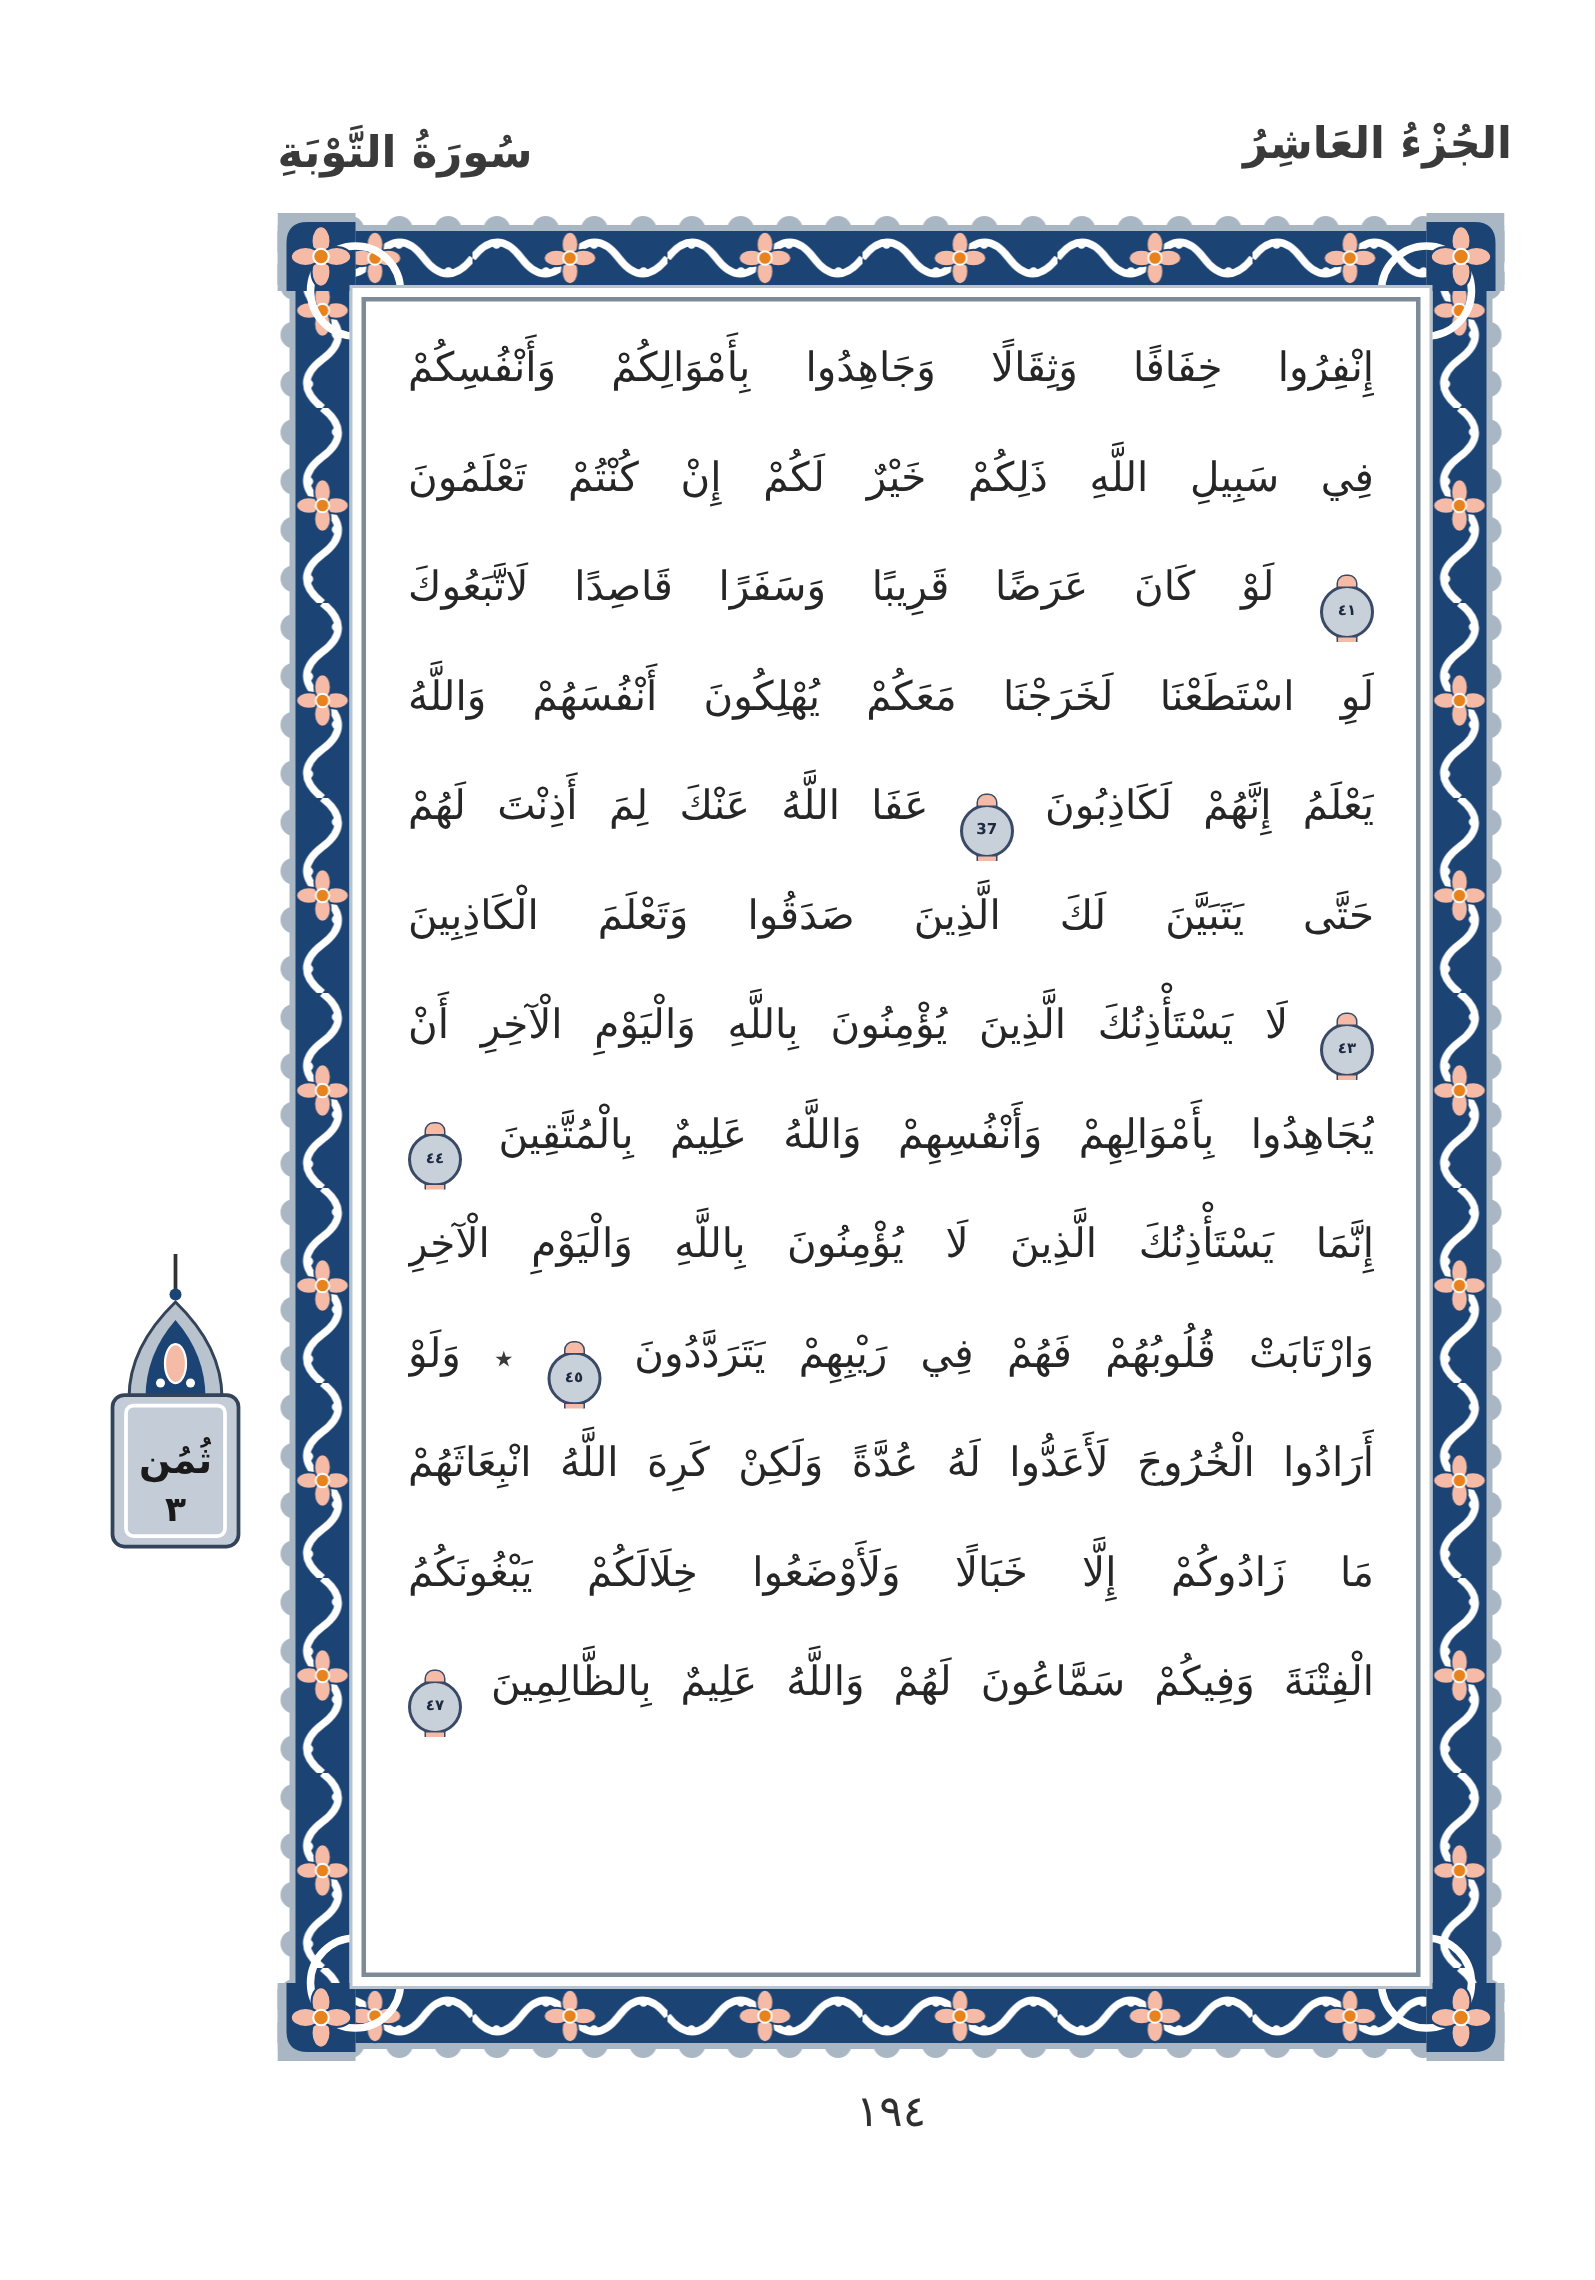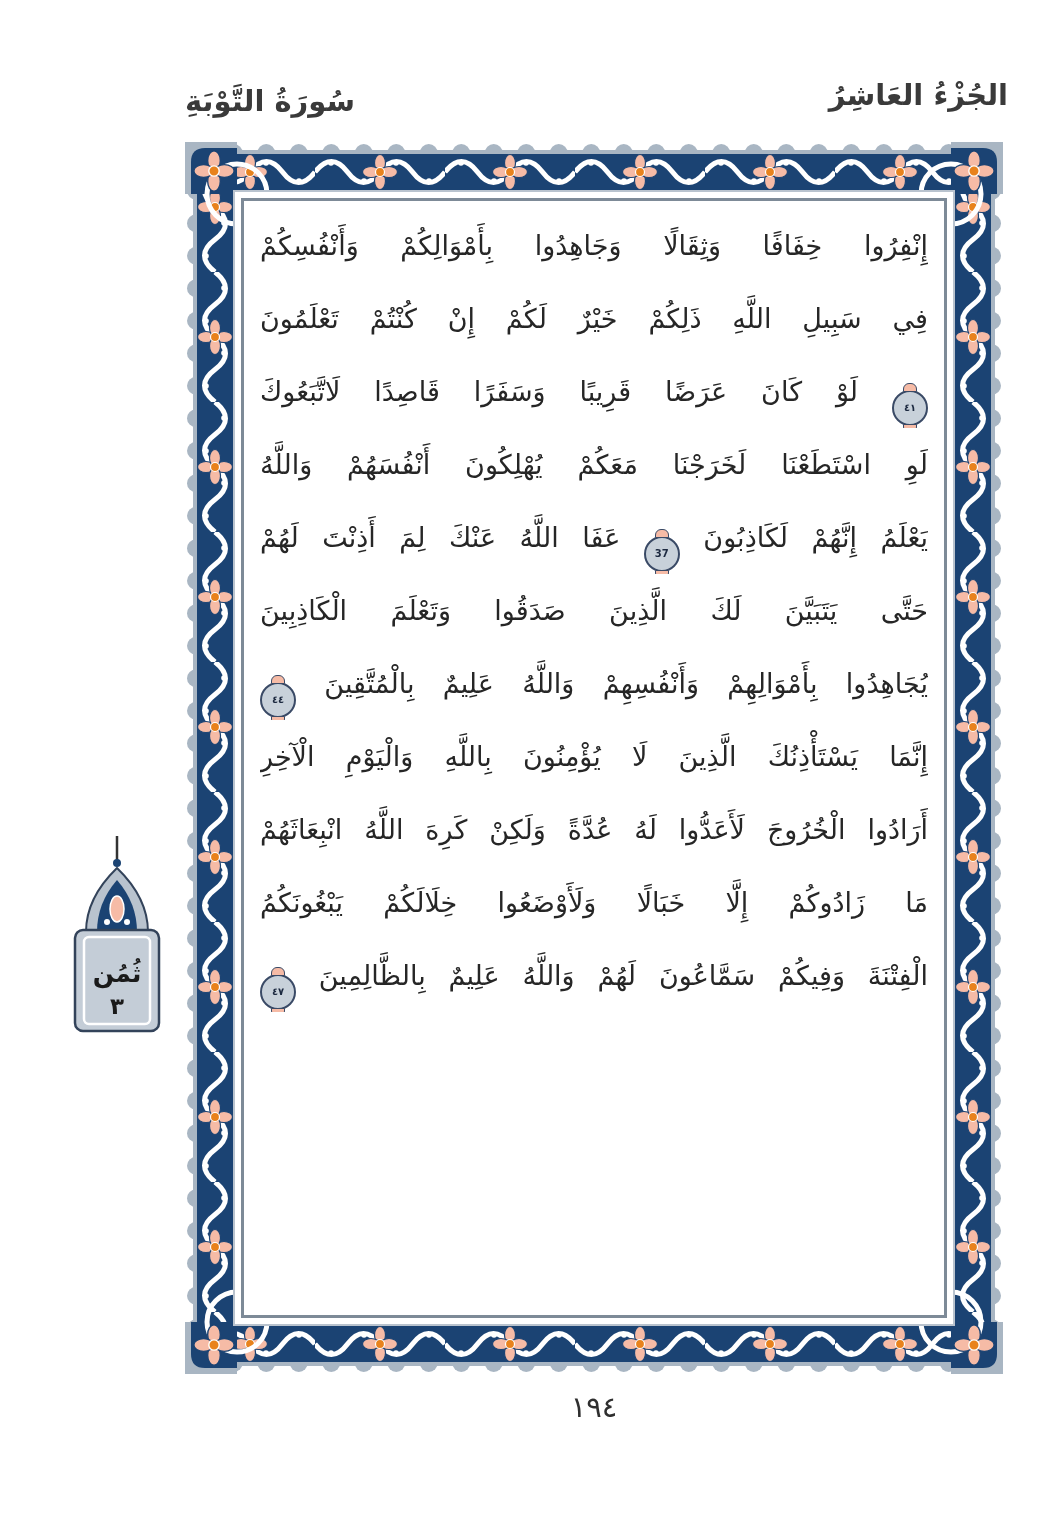--- a/index.html
+++ b/index.html
@@ -10,21 +10,21 @@
   .hdr{position:absolute;font-size:29px;font-weight:bold;color:#3a3a3a;direction:rtl;}
   .hdr-surah{left:185px;top:84px;}
   .hdr-juz{right:55px;top:78px;}
 
   
   .frame{position:absolute;left:185px;top:142px;width:818px;height:1232px;}
   .frame svg{display:block;}
 
   
   .text-area{position:absolute;left:56px;top:56px;right:56px;bottom:56px;
-             border:3px solid #7d8a97;background:#ffffff;padding:8px 16px;box-sizing:border-box;
+             border:3px solid #7d8a97;background:#ffffff;padding:8px 28px;box-sizing:border-box;
              box-shadow:0 0 0 6px #ffffff, 0 0 0 8px #b9c3ce;}
   .quran-line{height:73px;line-height:73px;direction:rtl;text-align:justify;text-align-last:justify;
               text-justify:inter-word;font-size:27px;color:#262626;overflow:hidden;}
   .ayah-text{font-weight:500;}
   .verse-badge{position:relative;display:inline-flex;align-items:center;justify-content:center;
                width:36px;height:36px;border-radius:50%;background:#c8d1da;border:2px solid #3a4a66;
                font-size:10px;font-weight:bold;color:#1c2940;vertical-align:-10px;line-height:normal;
                box-sizing:border-box;}
   .verse-badge::before,.verse-badge::after{content:"";position:absolute;left:50%;transform:translateX(-50%);
                width:12px;height:7px;background:#f6bba6;border:1px solid #3a4a66;}
@@ -115,22 +115,24 @@
     </svg>
 
     <div class="text-area">
       <div>
           <div class="quran-line"><span class="ayah-text">إِنْفِرُوا خِفَافًا وَثِقَالًا وَجَاهِدُوا بِأَمْوَالِكُمْ وَأَنْفُسِكُمْ</span></div>
           <div class="quran-line"><span class="ayah-text">فِي سَبِيلِ اللَّهِ ذَلِكُمْ خَيْرٌ لَكُمْ إِنْ كُنْتُمْ تَعْلَمُونَ</span></div>
           <div class="quran-line"><span class="verse-badge">٤١</span> <span class="ayah-text">لَوْ كَانَ عَرَضًا قَرِيبًا وَسَفَرًا قَاصِدًا لَاتَّبَعُوكَ</span></div>
           <div class="quran-line"><span class="ayah-text">لَوِ اسْتَطَعْنَا لَخَرَجْنَا مَعَكُمْ يُهْلِكُونَ أَنْفُسَهُمْ وَاللَّهُ</span></div>
           <div class="quran-line"><span class="ayah-text">يَعْلَمُ إِنَّهُمْ لَكَاذِبُونَ</span> <span class="verse-badge">37</span> <span class="ayah-text">عَفَا اللَّهُ عَنْكَ لِمَ أَذِنْتَ لَهُمْ</span></div>
           <div class="quran-line"><span class="ayah-text">حَتَّى يَتَبَيَّنَ لَكَ الَّذِينَ صَدَقُوا وَتَعْلَمَ الْكَاذِبِينَ</span></div>
+          <div class="quran-line"><span class="verse-badge">٤٣</span> <span class="ayah-text">لَا يَسْتَأْذِنُكَ الَّذِينَ يُؤْمِنُونَ بِاللَّهِ وَالْيَوْمِ الْآخِرِ أَنْ</span></div>
           <div class="quran-line"><span class="ayah-text">يُجَاهِدُوا بِأَمْوَالِهِمْ وَأَنْفُسِهِمْ وَاللَّهُ عَلِيمٌ بِالْمُتَّقِينَ</span> <span class="verse-badge">٤٤</span></div>
           <div class="quran-line"><span class="ayah-text">إِنَّمَا يَسْتَأْذِنُكَ الَّذِينَ لَا يُؤْمِنُونَ بِاللَّهِ وَالْيَوْمِ الْآخِرِ</span></div>
+          <div class="quran-line"><span class="ayah-text">وَارْتَابَتْ قُلُوبُهُمْ فَهُمْ فِي رَيْبِهِمْ يَتَرَدَّدُونَ</span> <span class="verse-badge">٤٥</span> <span class="hizb-star">٭</span> <span class="ayah-text">وَلَوْ</span></div>
           <div class="quran-line"><span class="ayah-text">أَرَادُوا الْخُرُوجَ لَأَعَدُّوا لَهُ عُدَّةً وَلَكِنْ كَرِهَ اللَّهُ انْبِعَاثَهُمْ</span></div>
           <div class="quran-line"><span class="ayah-text">مَا زَادُوكُمْ إِلَّا خَبَالًا وَلَأَوْضَعُوا خِلَالَكُمْ يَبْغُونَكُمُ</span></div>
           <div class="quran-line"><span class="ayah-text">الْفِتْنَةَ وَفِيكُمْ سَمَّاعُونَ لَهُمْ وَاللَّهُ عَلِيمٌ بِالظَّالِمِينَ</span> <span class="verse-badge">٤٧</span></div>
         </div>
     </div>
   </div>
 
   <svg class="thumn" width="95" height="200" viewBox="0 0 95 200" aria-hidden="true">
     <line x1="49" y1="0" x2="49" y2="26" stroke="#333333" stroke-width="2.5"></line>
     <circle cx="49" cy="27" r="4" fill="#1b4373"></circle>

